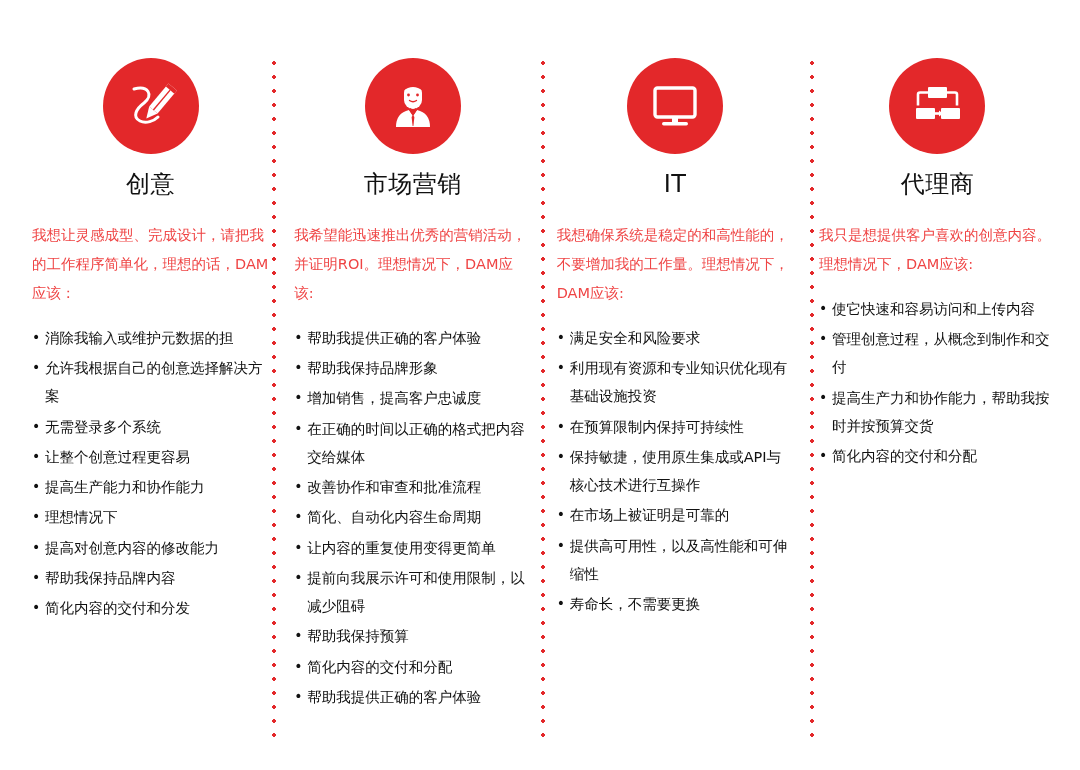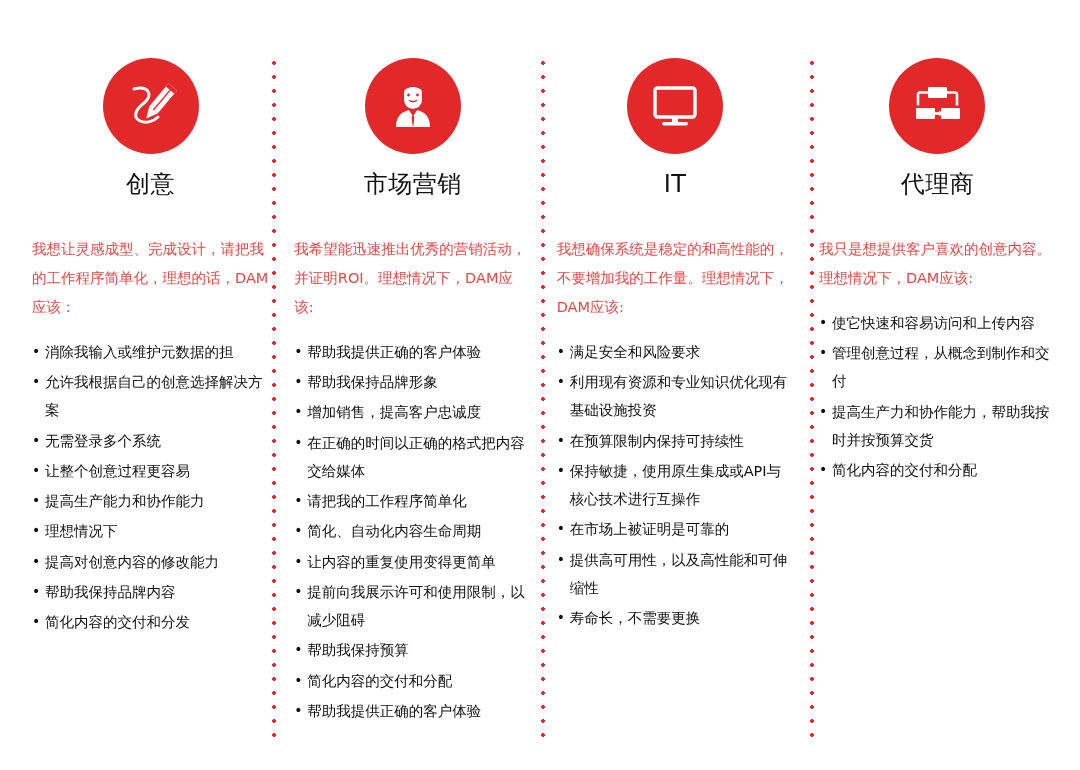--- a/index.html
+++ b/index.html
@@ -44,21 +44,21 @@
     display: flex;
     align-items: center;
     justify-content: center;
   }
   .col-title {
     text-align: center;
     font-size: 24px;
     line-height: 1.2;
     font-weight: 400;
     color: #111;
-    margin-bottom: 36px;
+    margin-bottom: 22px;
     letter-spacing: 0.5px;
   }
   .intro {
     font-size: 14.5px;
     line-height: 2.0;
     color: #ef4444;
     margin: 0 0 16px 0;
     text-align: left;
   }
   ul.bullets {
@@ -155,21 +155,21 @@
         </svg>
       </div>
     </div>
     <div class="col-title">市场营销</div>
     <p class="intro">我希望能迅速推出优秀的营销活动，并证明ROI。理想情况下，DAM应该:</p>
     <ul class="bullets">
       <li>帮助我提供正确的客户体验</li>
       <li>帮助我保持品牌形象</li>
       <li>增加销售，提高客户忠诚度</li>
       <li>在正确的时间以正确的格式把内容交给媒体</li>
-      <li>请把我的工作程序简单化</li>
+      <li>改善协作和审查和批准流程</li>
       <li>简化、自动化内容生命周期</li>
       <li>让内容的重复使用变得更简单</li>
       <li>提前向我展示许可和使用限制，以减少阻碍</li>
       <li>帮助我保持预算</li>
       <li>简化内容的交付和分配</li>
       <li>帮助我提供正确的客户体验</li>
     </ul>
   </div>
 
   <div class="column col-3">

